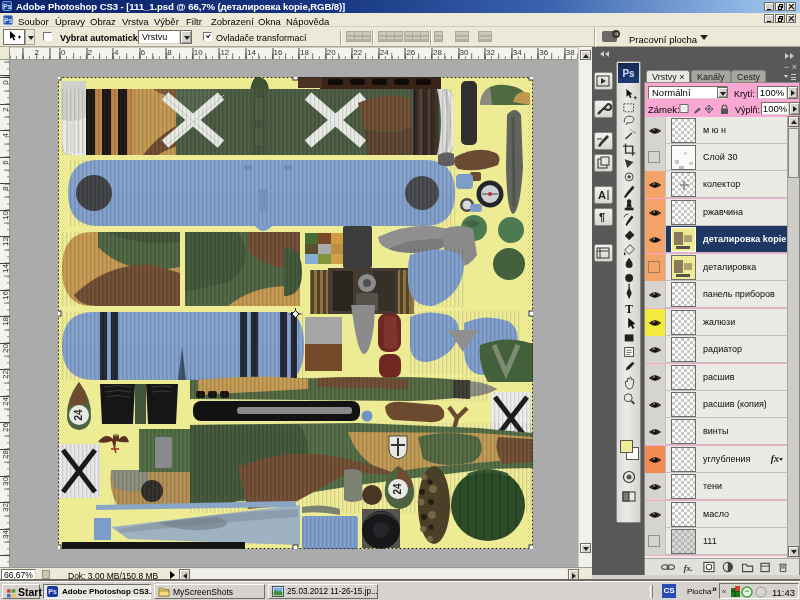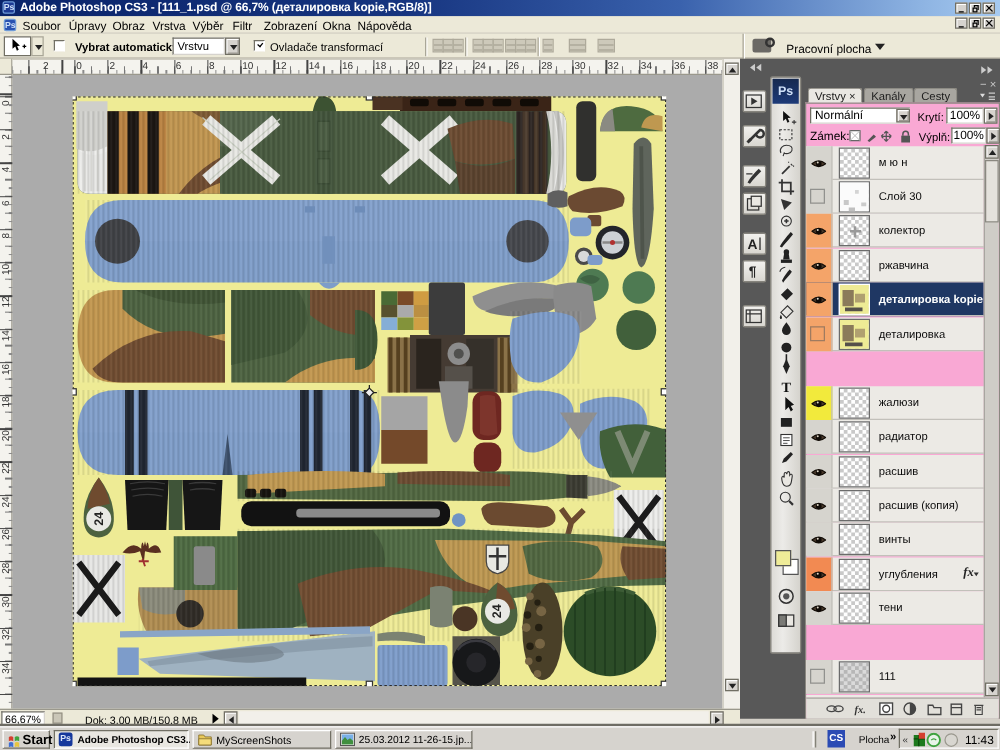--- a/index.html
+++ b/index.html
@@ -771,20 +771,31 @@
           </div>
           <div class="thumb" style="border-color:#6b6b6b;">
             <div style="position:absolute;inset:0;background:#eeeb95;">
               <div style="position:absolute;left:2px;top:4px;width:9px;height:13px;background:#8a7a5a;"></div>
               <div style="position:absolute;left:12px;top:7px;width:8px;height:7px;background:#b0a070;"></div>
               <div style="position:absolute;left:4px;top:18px;width:14px;height:3px;background:#55504a;"></div>
             </div>
           </div>
           <div class="lname" style="">деталировка</div>
         </div>
+        <div class="lrow" style="top:198.2px;background:#eceae5;">
+          <div class="eyec" style="background:#d6d4ce;">
+            <svg width="12" height="8" style="position:absolute;left:4px;top:10px;">
+              <path d="M0.5,4 Q6,-0.5 11.5,4 Q6,8.5 0.5,4 Z" fill="#4a3a2c" stroke="#140e08" stroke-width="0.9"></path>
+              <circle cx="6" cy="4" r="2.3" fill="#0f0a06"></circle>
+              <circle cx="5.2" cy="3" r="0.8" fill="#e0d8c8"></circle>
+            </svg>
+          </div>
+          <div class="thumb" style="border-color:#6b6b6b;"></div>
+          <div class="lname" style="">панель приборов</div>
+        </div>
         <div class="lrow" style="top:225.7px;background:#eceae5;">
           <div class="eyec" style="background:#f2ea3c;">
             <svg width="12" height="8" style="position:absolute;left:4px;top:10px;">
               <path d="M0.5,4 Q6,-0.5 11.5,4 Q6,8.5 0.5,4 Z" fill="#4a3a2c" stroke="#140e08" stroke-width="0.9"></path>
               <circle cx="6" cy="4" r="2.3" fill="#0f0a06"></circle>
               <circle cx="5.2" cy="3" r="0.8" fill="#e0d8c8"></circle>
             </svg>
           </div>
           <div class="thumb" style="border-color:#6b6b6b;"></div>
           <div class="lname" style="">жалюзи</div>
@@ -851,20 +862,31 @@
         <div class="lrow" style="top:390.3px;background:#eceae5;">
           <div class="eyec" style="background:#d6d4ce;">
             <svg width="12" height="8" style="position:absolute;left:4px;top:10px;">
               <path d="M0.5,4 Q6,-0.5 11.5,4 Q6,8.5 0.5,4 Z" fill="#4a3a2c" stroke="#140e08" stroke-width="0.9"></path>
               <circle cx="6" cy="4" r="2.3" fill="#0f0a06"></circle>
               <circle cx="5.2" cy="3" r="0.8" fill="#e0d8c8"></circle>
             </svg>
           </div>
           <div class="thumb" style="border-color:#6b6b6b;"></div>
           <div class="lname" style="">тени</div>
+        </div>
+        <div class="lrow" style="top:417.8px;background:#eceae5;">
+          <div class="eyec" style="background:#d6d4ce;">
+            <svg width="12" height="8" style="position:absolute;left:4px;top:10px;">
+              <path d="M0.5,4 Q6,-0.5 11.5,4 Q6,8.5 0.5,4 Z" fill="#4a3a2c" stroke="#140e08" stroke-width="0.9"></path>
+              <circle cx="6" cy="4" r="2.3" fill="#0f0a06"></circle>
+              <circle cx="5.2" cy="3" r="0.8" fill="#e0d8c8"></circle>
+            </svg>
+          </div>
+          <div class="thumb" style="border-color:#6b6b6b;"></div>
+          <div class="lname" style="">масло</div>
         </div>
         <div class="lrow" style="top:445.2px;background:#eceae5;">
           <div class="eyec" style="background:#d6d4ce;">
             <div style="position:absolute;left:3px;top:7px;width:12px;height:12px;border:1px solid rgba(90,90,90,0.55);"></div>
           </div>
           <div class="thumb" style="border-color:#6b6b6b;">
             <div style="position:absolute;inset:0;background:rgba(150,150,148,0.35);"></div>
           </div>
           <div class="lname" style="">111</div>
         </div>

